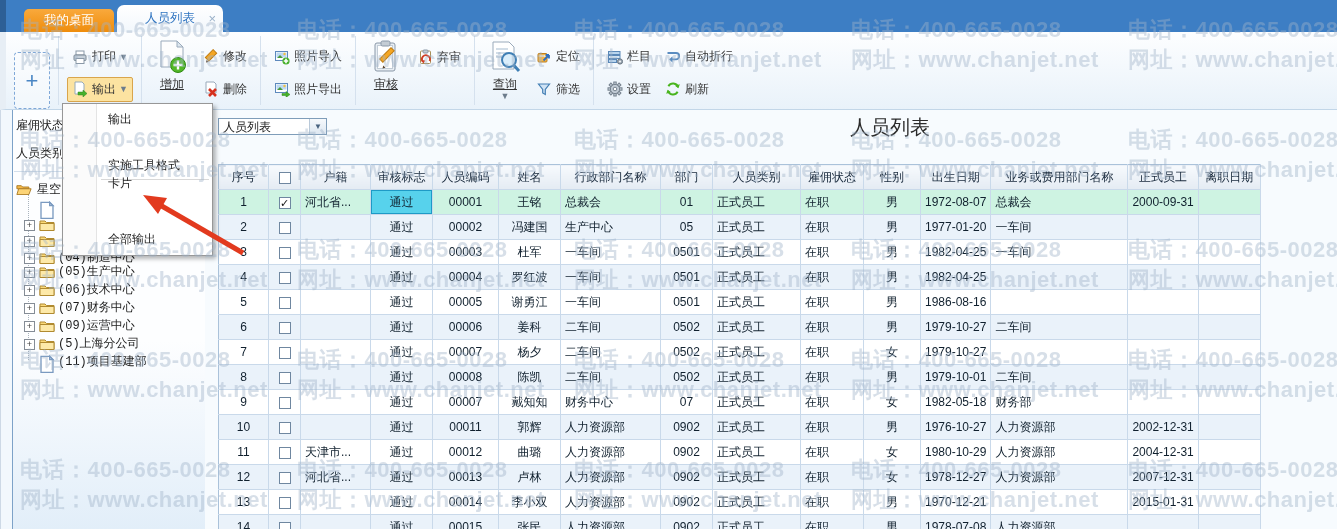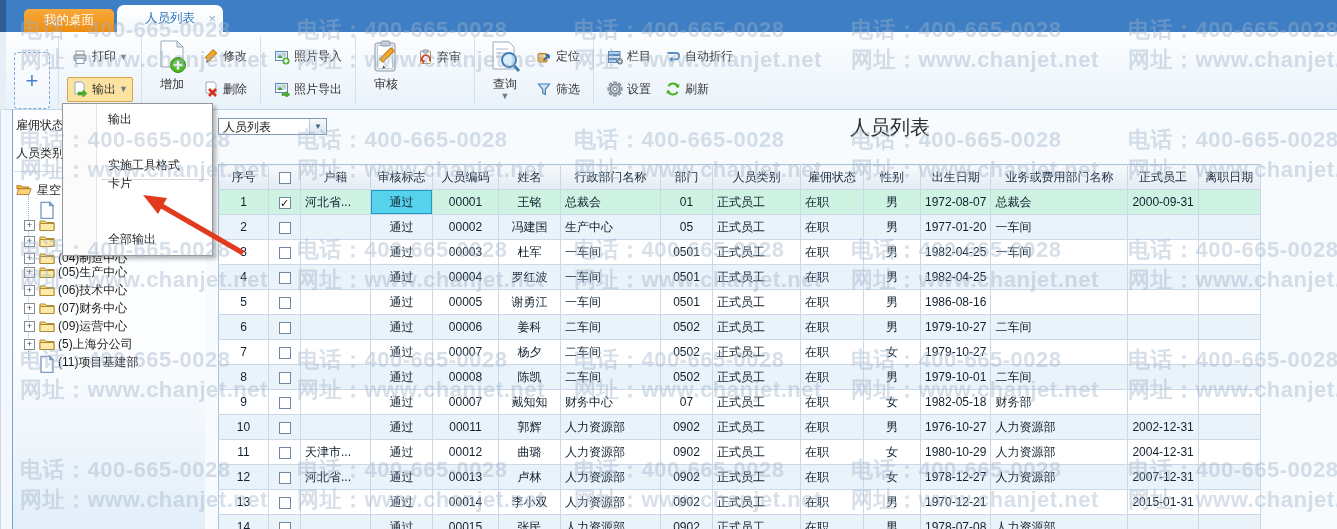--- a/index.html
+++ b/index.html
@@ -19,37 +19,37 @@
     background:linear-gradient(#fdfeff,#e9f2fa);border-bottom:1px solid #c2d6e8;border-left:6px solid #e7eef5;
     display:flex;align-items:stretch;}
   .tbgroup{display:flex;padding:0 6px;}
   .tbsep{width:1px;background:#d5e1ee;margin:4px 0;}
   .tbcol{display:flex;flex-direction:column;justify-content:flex-start;padding-top:12px;margin:0 2px;}
   .tbbtn{display:flex;align-items:center;height:24px;margin-bottom:7px;padding:0 4px;border:1px solid transparent;border-radius:2px;white-space:nowrap;}
   .tbbtn .lbl{margin-left:4px;color:#333;}
   .tbbtn .caret{margin-left:3px;color:#6c7c8c;font-size:9px;}
   .tbbtn.hl{background:#fce3a1;border-color:#d9a54c;}
   .tbbtn.big{flex-direction:column;justify-content:flex-start;height:64px;margin-top:-8px;padding-top:2px;}
-  .tbbtn.big .lbl{margin:1px 0 0 0;}
+  .tbbtn.big .lbl{margin:1px 0 0 0;text-decoration:underline;}
   .tbbtn.big .caret{margin:-2px 0 0 0;}
   .ticn{display:inline-flex;width:16px;height:16px;}
   .ticn.bigicn{width:34px;height:36px;}
   .ticn svg{width:100%;height:100%;}
   .plusbtn{width:34px;height:58px;margin-top:8px;border:1px dashed #7fa8d8;border-radius:4px;
     color:#4a86c4;font-size:22px;display:flex;align-items:center;justify-content:center;background:rgba(255,255,255,.4);}
   
   #leftstrip{position:absolute;left:0;top:110px;width:11px;height:419px;background:#f2f8fd;border-right:2px solid #7da2c8;border-left:1px solid #cdd9e6;}
   #sidebar{position:absolute;left:13px;top:110px;width:192px;height:419px;background:linear-gradient(#fdfeff 55%,#e2eef9);}
   .side-filter{position:absolute;left:3px;color:#222;}
   #side-sep{position:absolute;left:1px;top:61px;width:188px;height:1px;background:#d2dfec;}
   .tree-item{position:absolute;height:14px;line-height:14px;white-space:nowrap;}
   .tree-item .exp{position:absolute;left:11px;top:2px;width:9px;height:9px;border:1px solid #848c96;background:#fff;
     font-size:9px;line-height:8px;text-align:center;color:#444;}
   .tree-item .ticon{position:absolute;top:0;width:16px;height:14px;}
-  .tree-item .tlabel{position:absolute;left:45px;top:0;color:#1c1c1c;}
+  .tree-item .tlabel{position:absolute;left:45px;top:0;color:#1c1c1c;font-family:Liberation Mono, monospace;}
   #tree-connector{position:absolute;left:15px;top:84px;height:166px;border-left:1px dotted #aab4be;}
   
   #combo{position:absolute;left:218px;top:118px;width:109px;height:17px;box-sizing:border-box;border:1px solid #7f9db9;background:#fff;}
   #combo .val{position:absolute;left:4px;top:1px;line-height:15px;}
   #combo .btn{position:absolute;right:0;top:0;width:16px;height:15px;background:linear-gradient(#f6f9fc,#dde7f1);
     border-left:1px solid #b9c9d9;color:#49637f;font-size:8px;text-align:center;line-height:15px;}
   #page-title{position:absolute;left:790px;top:114px;width:200px;text-align:center;font-size:20px;color:#2b2b2b;}
   
   #grid{position:absolute;left:218px;top:164px;border-collapse:collapse;table-layout:fixed;background:#fff;}
   #grid th,#grid td{box-sizing:border-box;border-right:1px solid #c9d9ea;border-bottom:1px solid #c9d9ea;

